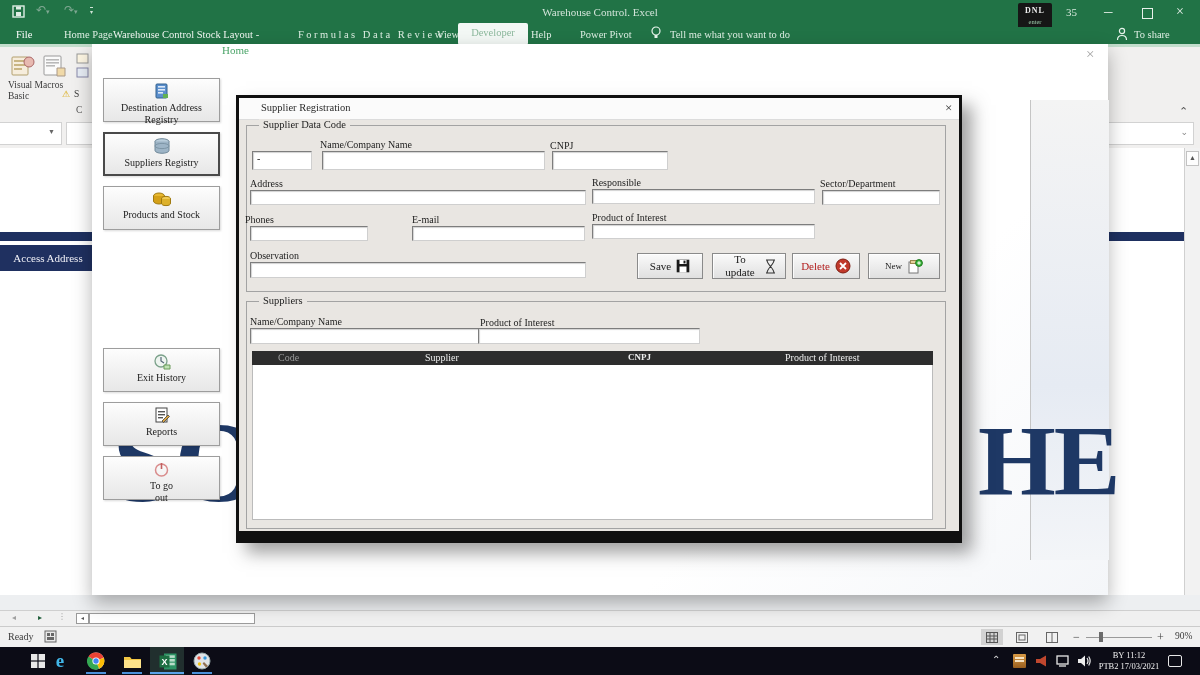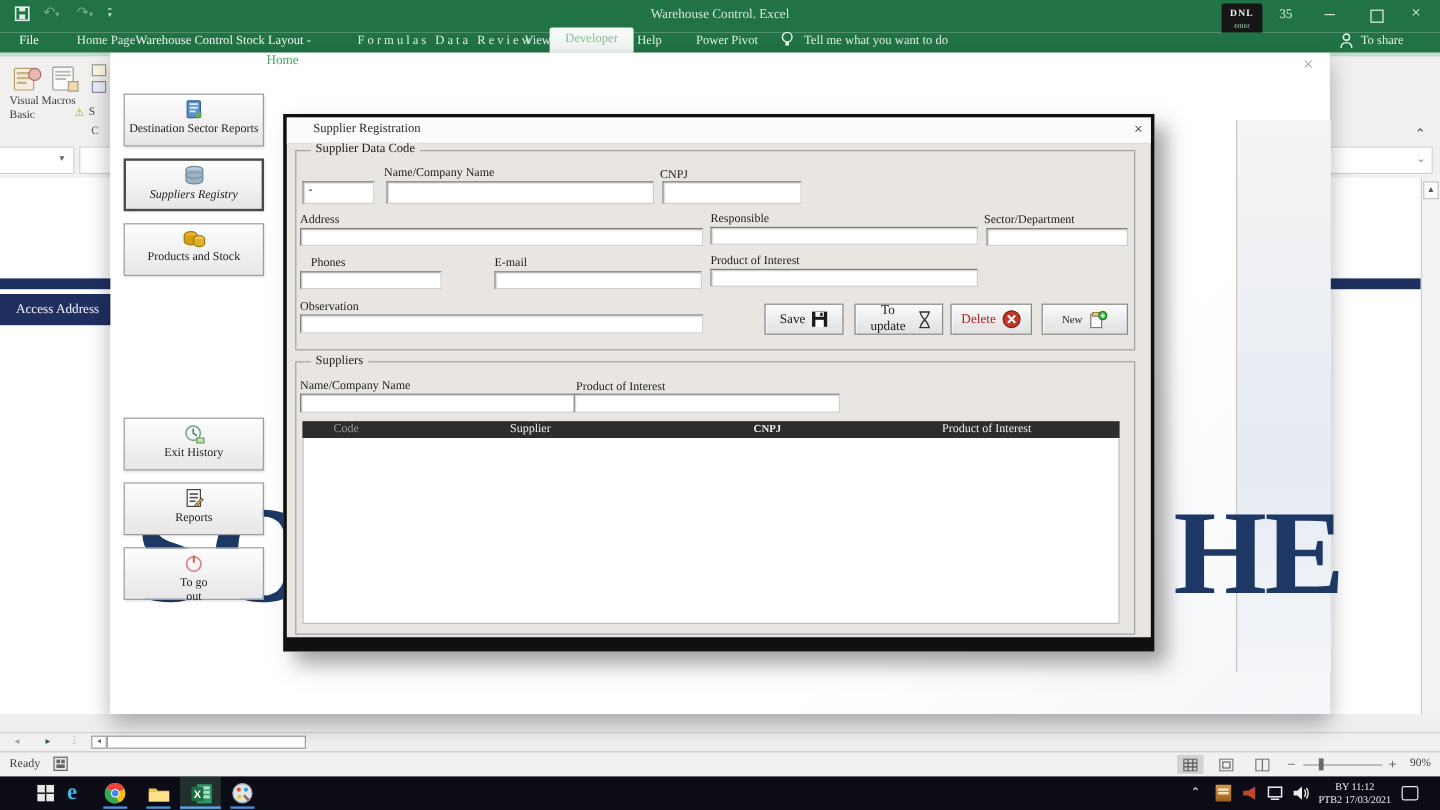--- a/index.html
+++ b/index.html
@@ -183,23 +183,23 @@
     <div class="sbtn" style="top:34px;">
       <span>
           <svg width="18" height="17" viewBox="0 0 18 17">
             <rect x="3" y="1" width="11" height="14" rx="1" fill="#5b8fcd" stroke="#34628f"></rect>
             <rect x="5" y="3" width="7" height="1.6" fill="#dce9f8"></rect>
             <rect x="5" y="6" width="7" height="1.6" fill="#dce9f8"></rect>
             <rect x="5" y="9" width="5" height="1.6" fill="#dce9f8"></rect>
             <path d="M10 11 h5 v4 h-5 z" fill="#62b152"></path>
           </svg>
         </span>
-      <span class="slbl">Destination Sector Reports</span>
-    </div>
-    <div class="sbtn sel" style="top:88px;font-style:italic;">
+      <span class="slbl">Destination Address Registry</span>
+    </div>
+    <div class="sbtn sel" style="top:88px;">
       <span>
           <svg width="20" height="17" viewBox="0 0 20 17">
             <ellipse cx="10" cy="3.5" rx="7" ry="2.8" fill="#b9cddb" stroke="#6e8798"></ellipse>
             <path d="M3 3.5 v9 a7 2.8 0 0 0 14 0 v-9" fill="#9db4c6" stroke="#6e8798"></path>
             <ellipse cx="10" cy="8" rx="7" ry="2.6" fill="none" stroke="#7d95a6"></ellipse>
           </svg>
         </span>
       <span class="slbl">Suppliers Registry</span>
     </div>
     <div class="sbtn" style="top:142px;">
@@ -261,21 +261,21 @@
     <span class="lbl" style="left:311px;top:42px;">CNPJ</span>
     <div class="tf" style="left:313px;top:53px;width:116px;height:19px;"></div>
 
     <span class="lbl" style="left:11px;top:80px;">Address</span>
     <div class="tf" style="left:11px;top:92px;width:336px;height:15px;"></div>
     <span class="lbl" style="left:353px;top:79px;">Responsible</span>
     <div class="tf" style="left:353px;top:91px;width:223px;height:15px;"></div>
     <span class="lbl" style="left:581px;top:80px;">Sector/Department</span>
     <div class="tf" style="left:583px;top:92px;width:118px;height:15px;"></div>
 
-    <span class="lbl" style="left:20px;top:116px;">Phones</span>
+    <span class="lbl" style="left:6px;top:116px;">Phones</span>
     <div class="tf" style="left:11px;top:128px;width:118px;height:15px;"></div>
     <span class="lbl" style="left:173px;top:116px;">E-mail</span>
     <div class="tf" style="left:173px;top:128px;width:173px;height:15px;"></div>
     <span class="lbl" style="left:353px;top:114px;">Product of Interest</span>
     <div class="tf" style="left:353px;top:126px;width:223px;height:15px;"></div>
 
     <span class="lbl" style="left:11px;top:152px;">Observation</span>
     <div class="tf" style="left:11px;top:164px;width:336px;height:16px;"></div>
 
     <div class="dbtn" style="left:398px;top:155px;width:66px;">

